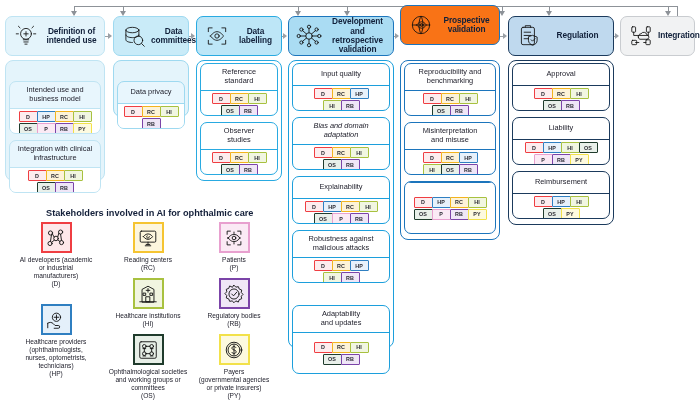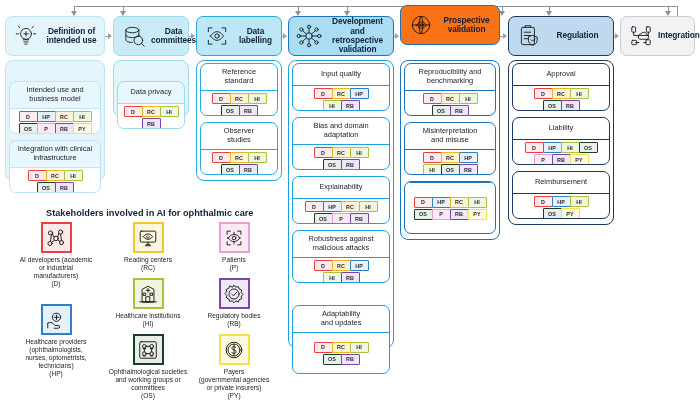--- a/index.html
+++ b/index.html
@@ -286,21 +286,21 @@
             <span class="tag" style="border-color:#f2b41e;background:#fdf3d8;">RC</span>
             <span class="tag" style="border-color:#2f7fc1;background:#e7f1fb;">HP</span>
           </span>
           <span class="trow">
             <span class="tag" style="border-color:#a8c13f;background:#f1f6e1;">HI</span>
             <span class="tag" style="border-color:#7b44a8;background:#efe6f7;">RB</span>
           </span>
         </div>
       </div>
       <div class="card" style="left:292px;top:117px;width:98px;height:53px;border:1.4px solid #1c9fdc;">
-        <div class="hdr" style="height:22px;">Bias and domain<br>adaptation</div>
+        <div class="hdr" style="height:22px;font-style:italic;">Bias and domain<br>adaptation</div>
         <div class="rule" style="background:#1c9fdc;"></div>
         <div class="tags">
           <span class="trow">
             <span class="tag" style="border-color:#ef3e42;background:#fdecee;">D</span>
             <span class="tag" style="border-color:#f2b41e;background:#fdf3d8;">RC</span>
             <span class="tag" style="border-color:#a8c13f;background:#f1f6e1;">HI</span>
           </span>
           <span class="trow">
             <span class="tag" style="border-color:#1f3b2c;background:#e9f0ea;">OS</span>
             <span class="tag" style="border-color:#7b44a8;background:#efe6f7;">RB</span>

